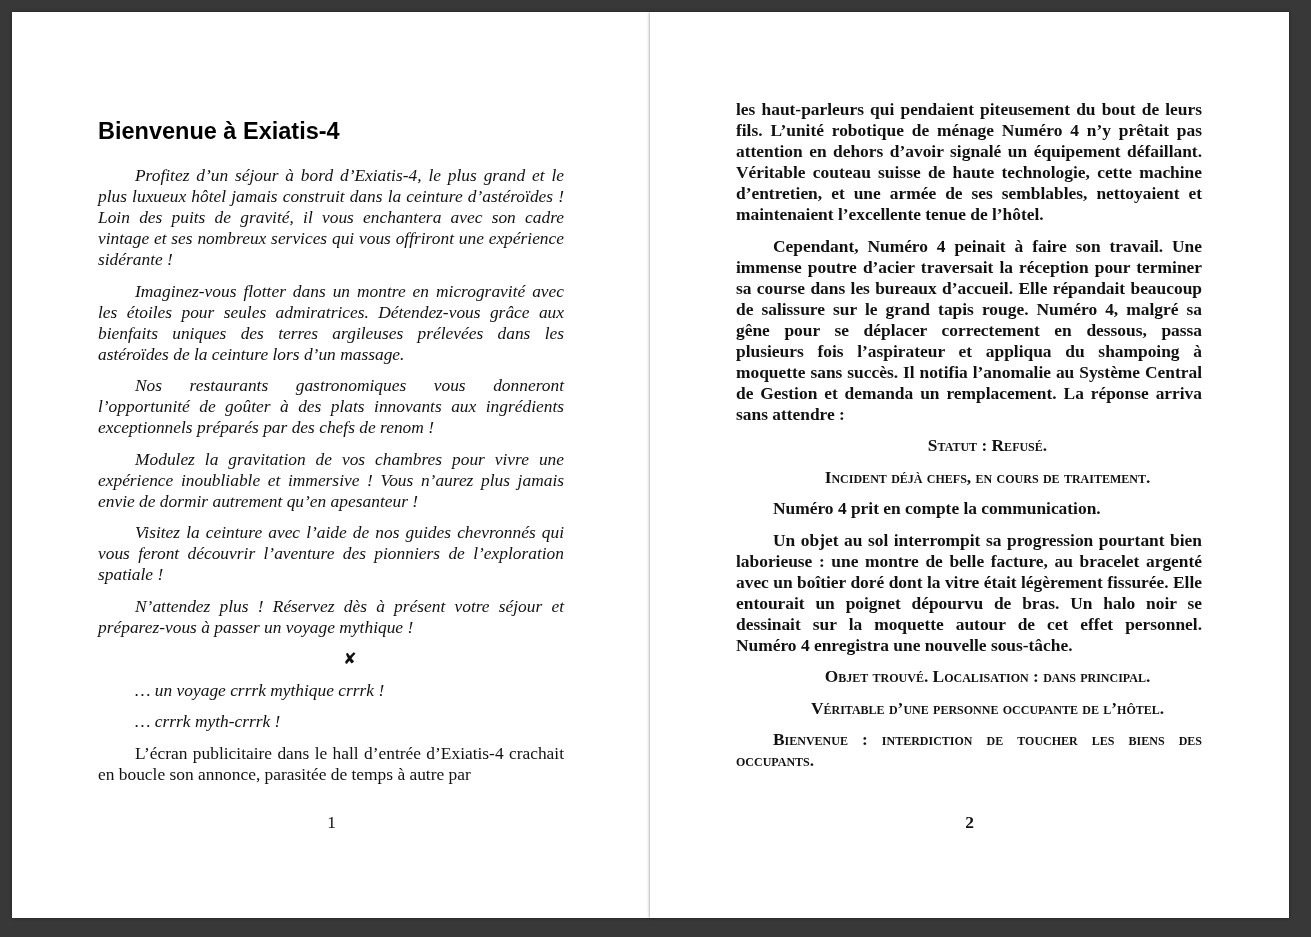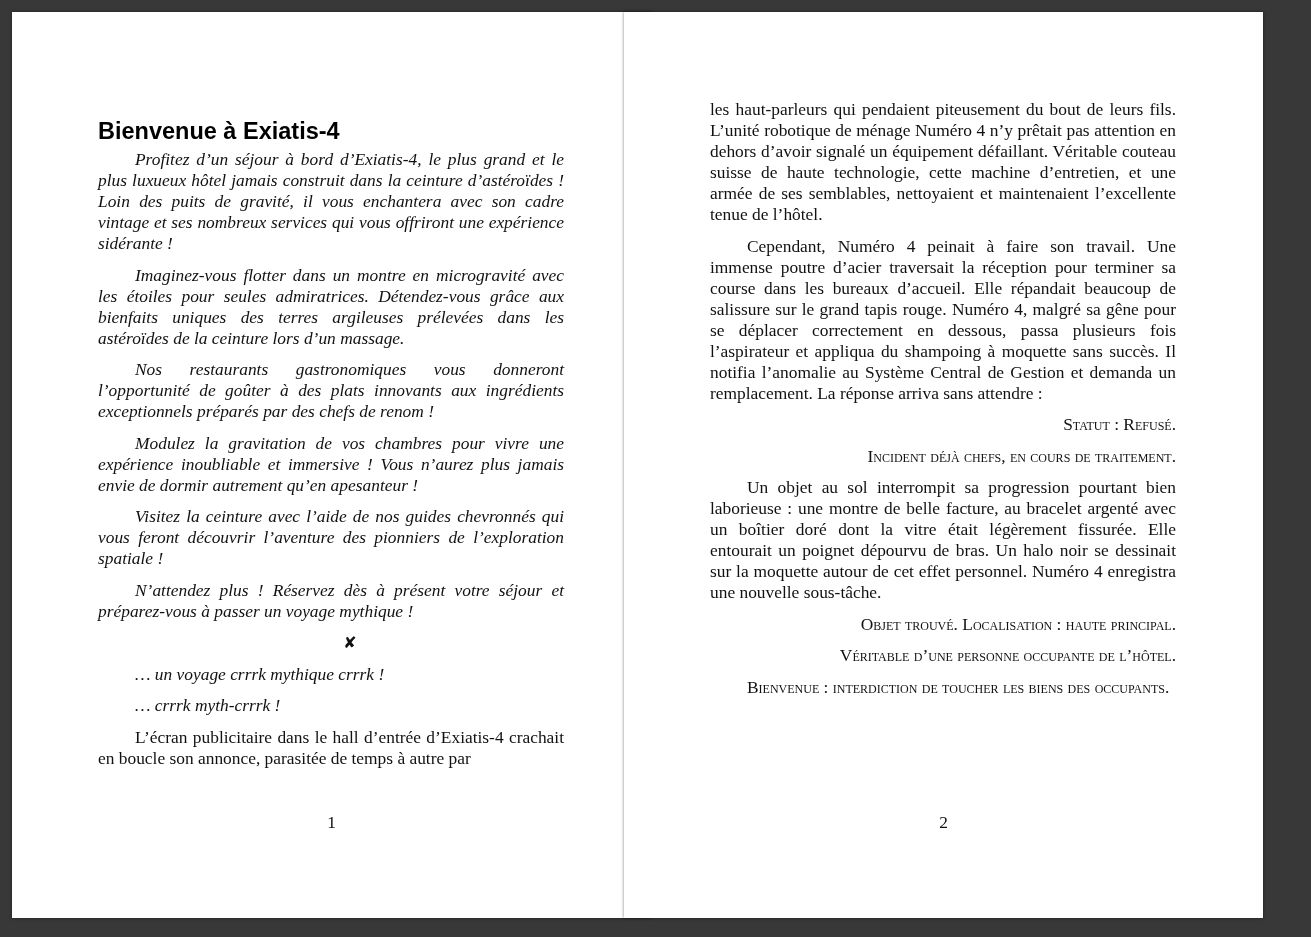--- a/index.html
+++ b/index.html
@@ -8,40 +8,40 @@
     background: #383838;
     position: relative; overflow: hidden;
   }
   .page {
     position: absolute; top: 12px;
     width: 639px; height: 906px;
     background: #ffffff;
     box-shadow: 0 0 3px rgba(0,0,0,0.5);
   }
   #page-1 { left: 12px; }
-  #page-2 { left: 624px; }
+  #page-2 { left: 650px; font-weight: bold; }
   .content {
     position: absolute; left: 86px; width: 466px;
     font-family: "Liberation Serif", serif;
     font-size: 17.4px; line-height: 21px; color: #111;
   }
   #page-1 .content { top: 105px; }
   #page-2 .content { top: 87px; }
   h1 {
     font-family: "Liberation Sans", sans-serif;
     font-weight: bold; font-size: 23.5px; line-height: 28px;
-    margin: 0 0 4px 0; color: #000;
+    margin: 0 0 20px 0; color: #000;
   }
   p {
     margin: 0 0 10.5px 0;
     text-align: justify; text-indent: 37px;
   }
   p.ital { font-style: italic; }
   p.noindent-left { text-align: left; }
-  p.sc { font-variant: small-caps; text-align: right; }
+  p.sc { font-variant: small-caps; text-align: center; }
   p.sc.justify { text-align: justify; }
   .dinkus {
     text-align: center; text-indent: 0; margin: 0 0 10.5px 0;
     font-family: "DejaVu Sans", sans-serif; font-weight: bold; font-size: 16px;
     padding-left: 38px;
   }
   .page-number {
     position: absolute; top: 800px; left: 0; width: 100%;
     text-align: center;
     font-family: "Liberation Serif", serif; font-size: 17.4px; color: #111;
@@ -66,19 +66,20 @@
   </div>
   <div class="page-number">1</div>
 </div>
 
 <div class="page" id="page-2">
   <div class="content">
     <p style="text-indent:0">les haut-parleurs qui pendaient piteusement du bout de leurs fils. L’unité robotique de ménage Numéro 4 n’y prêtait pas attention en dehors d’avoir signalé un équipement défaillant. Véritable couteau suisse de haute technologie, cette machine d’entretien, et une armée de ses semblables, nettoyaient et maintenaient l’excellente tenue de l’hôtel.</p>
     <p>Cependant, Numéro 4 peinait à faire son travail. Une immense poutre d’acier traversait la réception pour terminer sa course dans les bureaux d’accueil. Elle répandait beaucoup de salissure sur le grand tapis rouge. Numéro 4, malgré sa gêne pour se déplacer correctement en dessous, passa plusieurs fois l’aspirateur et appliqua du shampoing à moquette sans succès. Il notifia l’anomalie au Système Central de Gestion et demanda un remplacement. La réponse arriva sans attendre :</p>
     <p class="sc">Statut : Refusé.</p>
     <p class="sc">Incident déjà chefs, en cours de traitement.</p>
+    <p class="noindent-left">Numéro 4 prit en compte la communication.</p>
     <p>Un objet au sol interrompit sa progression pourtant bien laborieuse : une montre de belle facture, au bracelet argenté avec un boîtier doré dont la vitre était légèrement fissurée. Elle entourait un poignet dépourvu de bras. Un halo noir se dessinait sur la moquette autour de cet effet personnel. Numéro 4 enregistra une nouvelle sous-tâche.</p>
-    <p class="sc">Objet trouvé. Localisation : haute principal.</p>
+    <p class="sc">Objet trouvé. Localisation : dans principal.</p>
     <p class="sc">Véritable d’une personne occupante de l’hôtel.</p>
     <p class="sc justify">Bienvenue : interdiction de toucher les biens des occupants.</p>
   </div>
   <div class="page-number">2</div>
 </div>
 
 </body></html>

